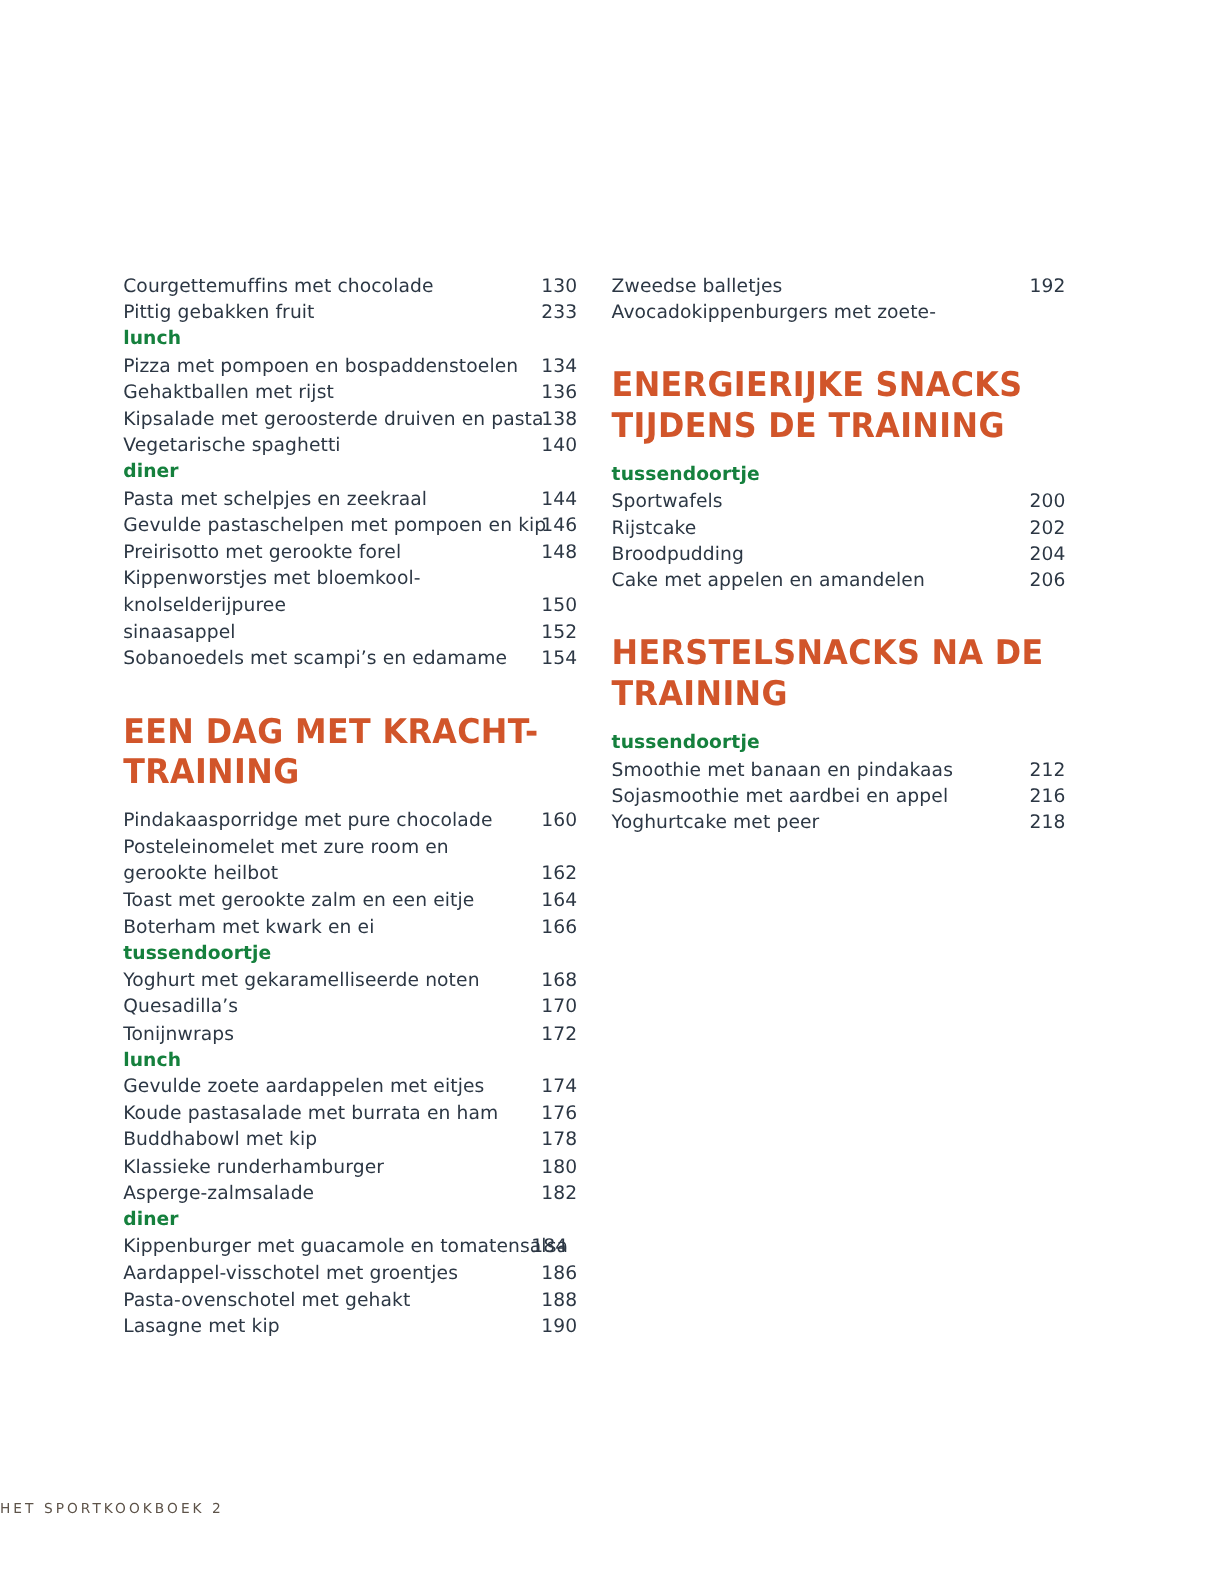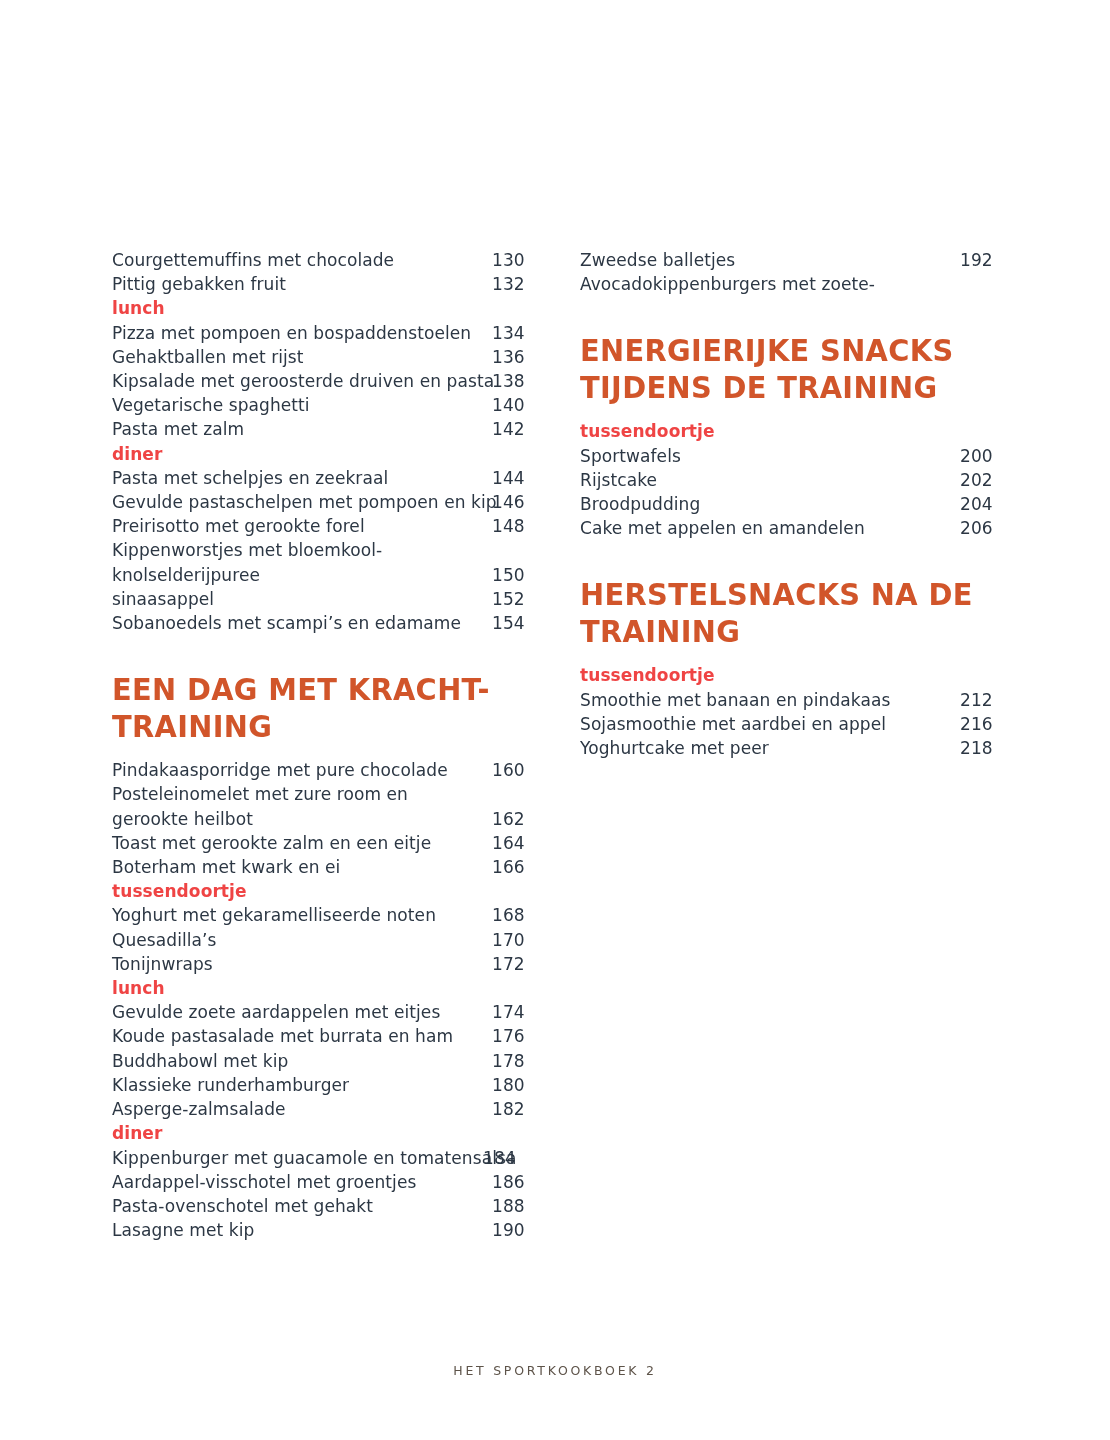--- a/index.html
+++ b/index.html
@@ -39,21 +39,21 @@
     left: 112px;
     top: 248px;
     width: 890px;
   }
 
   .col {
     position: absolute;
     top: 0;
   }
   .col-left  { left: 0px;   width: 420px; }
-  .col-right { left: 468px; width: 430px; }
+  .col-right { left: 444px; width: 430px; }
 
   
   .entry {
     position: relative;
     display: block;
     line-height: 24.2px;
     font-size: 17px;
     color: #2c3744;
     letter-spacing: 0.005em;
     white-space: nowrap;
@@ -72,21 +72,21 @@
   .col-right .entry .pg { left: 380px; }
 
   
   .entry.tight .pg { left: 371px; }
 
   .label {
     display: block;
     font-size: 17px;
     line-height: 24.2px;
     font-weight: bold;
-    color: #ef4444;
+    color: #15803d;
     letter-spacing: 0.005em;
   }
 
   .heading {
     display: block;
     font-family: "DejaVu Sans", "Liberation Sans", sans-serif;
     font-weight: bold;
     font-size: 31px;
     line-height: 37px;
     letter-spacing: 0.012em;
@@ -98,40 +98,39 @@
   }
   .heading.h-space-top { margin-top: 36px; }
 
   .spacer-sm { height: 13px; }
 
   .footer {
     position: absolute;
     left: 0;
     right: 0;
     top: 1363px;
-    text-align: center;
+    text-align: left;
     font-size: 12.5px;
     letter-spacing: 0.22em;
     color: #5d5349;
   }
 </style>
 </head>
 <body>
 
 <div class="page">
   <div class="columns">
     <div class="col col-left" id="col-left">
         <div class="entry"><span class="title">Courgettemuffins met chocolade</span><span class="pg">130</span></div>
-        <div class="entry"><span class="title">Pittig gebakken fruit</span><span class="pg">132</span></div>
+        <div class="entry"><span class="title">Pittig gebakken fruit</span><span class="pg">233</span></div>
         <div class="label">lunch</div>
         <div class="entry"><span class="title">Pizza met pompoen en bospaddenstoelen</span><span class="pg">134</span></div>
         <div class="entry"><span class="title">Gehaktballen met rijst</span><span class="pg">136</span></div>
         <div class="entry"><span class="title">Kipsalade met geroosterde druiven en pasta</span><span class="pg">138</span></div>
         <div class="entry"><span class="title">Vegetarische spaghetti</span><span class="pg">140</span></div>
-        <div class="entry"><span class="title">Pasta met zalm</span><span class="pg">142</span></div>
         <div class="label">diner</div>
         <div class="entry"><span class="title">Pasta met schelpjes en zeekraal</span><span class="pg">144</span></div>
         <div class="entry"><span class="title">Gevulde pastaschelpen met pompoen en kip</span><span class="pg">146</span></div>
         <div class="entry"><span class="title">Preirisotto met gerookte forel</span><span class="pg">148</span></div>
         <div class="entry"><span class="title">Kippenworstjes met bloemkool-</span></div>
         <div class="entry"><span class="title">knolselderijpuree</span><span class="pg">150</span></div>
         <div class="entry"><span class="title">sinaasappel</span><span class="pg">152</span></div>
         <div class="entry"><span class="title">Sobanoedels met scampi’s en edamame</span><span class="pg">154</span></div>
         <div class="heading h-space-top">EEN DAG MET KRACHT-
 TRAINING</div>

